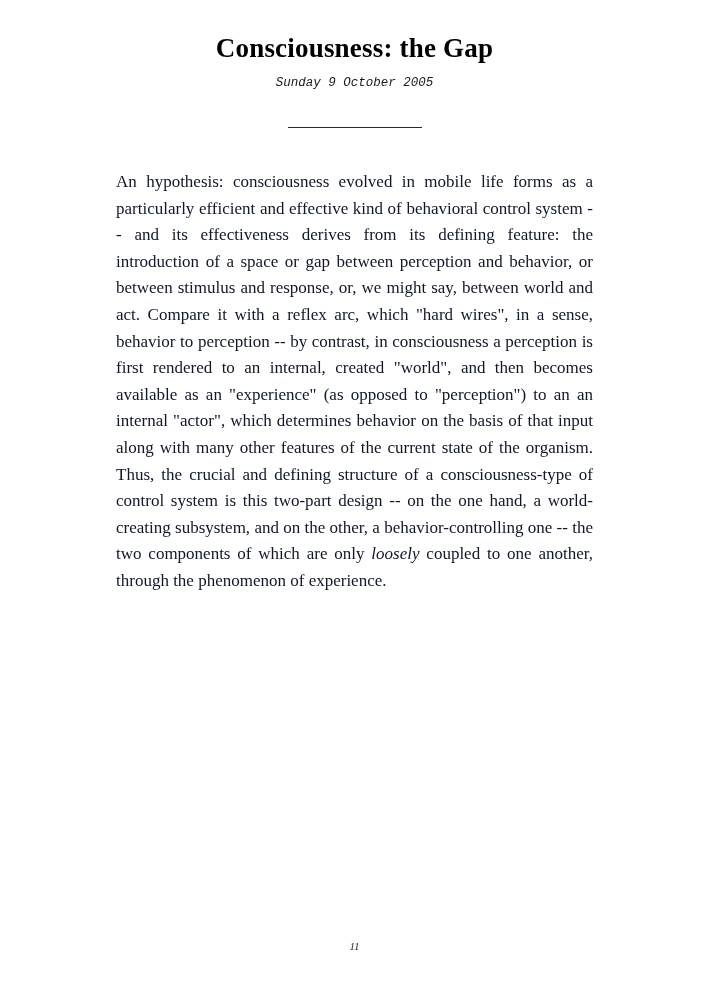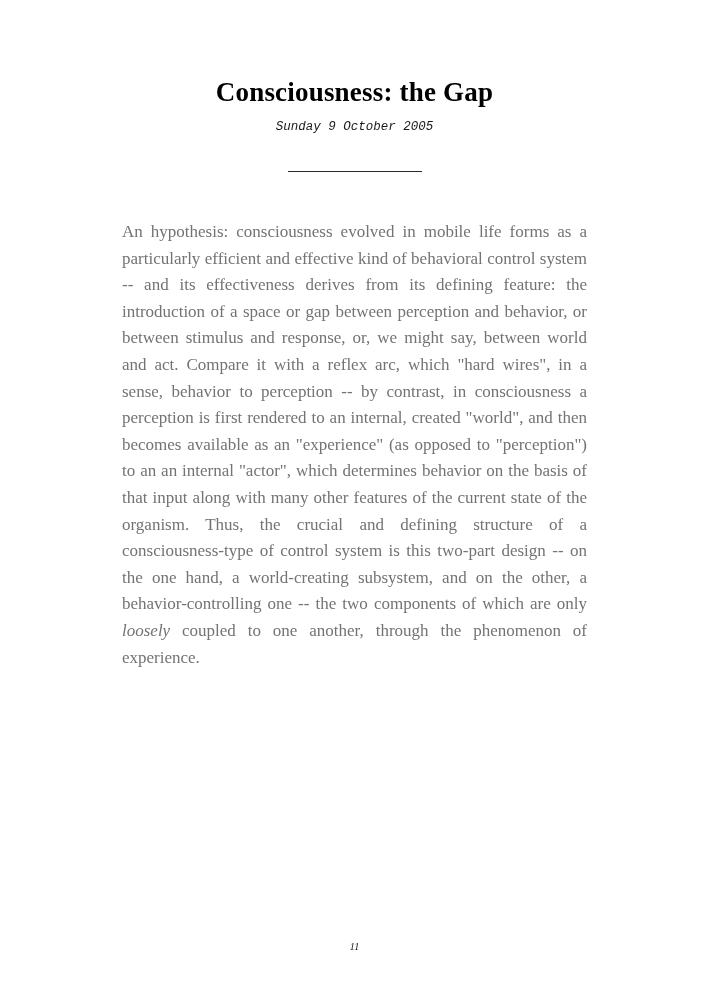--- a/index.html
+++ b/index.html
@@ -24,21 +24,21 @@
     background: #ffffff;
   }
   .content {
     position: absolute;
     left: 104px;
     top: 0;
     width: 501px;
   }
   .doc-title {
     margin: 0;
-    padding-top: 76px;
+    padding-top: 32px;
     font-family: "Liberation Serif", serif;
     font-weight: bold;
     font-size: 27px;
     line-height: 32px;
     text-align: center;
     letter-spacing: 0.2px;
     color: #000000;
   }
   .doc-date {
     margin: 0;
@@ -55,28 +55,28 @@
     text-align: center;
   }
   .divider {
     display: inline-block;
     width: 134px;
     height: 0;
     border-top: 1px solid #2b2b2b;
     vertical-align: middle;
   }
   .body-text {
-    margin: 18px;
+    margin: 12px;
     padding-top: 22px;
     font-family: "Liberation Serif", serif;
     font-size: 17px;
     line-height: 26.6px;
     text-align: justify;
     text-justify: inter-word;
-    color: #737373;
+    color: #0f172a;
     hyphens: none;
   }
   .body-text .em {
     font-style: italic;
   }
   .page-number {
     position: absolute;
     left: 0;
     top: 940px;
     width: 709px;

